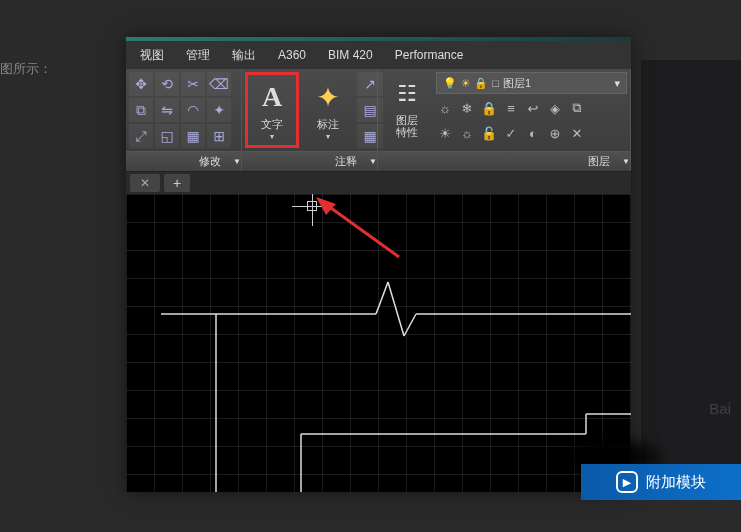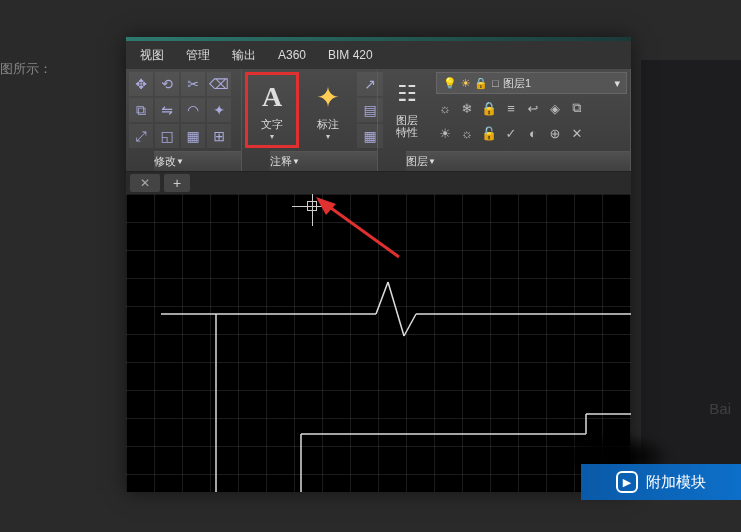--- a/index.html
+++ b/index.html
@@ -72,24 +72,23 @@
       padding: 3px;
       gap: 3px;
     }
     .panel-label {
       height: 20px;
       background: linear-gradient(#505050, #404040);
       color: #ddd;
       font-size: 11px;
       display: flex;
       align-items: center;
-      justify-content: flex-start;
-      gap: 0;
+      justify-content: flex-end;
+      gap: 12px;
       border-top: 1px solid #555;
-      margin-left: 28px;
     }
     .panel-label .arrow { font-size: 8px; }
     .icon-grid {
       display: grid;
       grid-template-columns: repeat(4, 24px);
       grid-template-rows: repeat(3, 24px);
       gap: 2px;
     }
     .small-icon {
       width: 24px;
@@ -288,20 +287,21 @@
 
 <div class="cad-window">
   <div class="titlebar"></div>
 
   <div class="menubar">
     <div class="menu-item">视图</div>
     <div class="menu-item">管理</div>
     <div class="menu-item">输出</div>
     <div class="menu-item">A360</div>
     <div class="menu-item">BIM 420</div>
+    <div class="menu-item">Performance</div>
   </div>
 
   <div class="ribbon">
 
     <div class="panel" style="width:116px">
       <div class="panel-body">
         <div class="icon-grid">
           <div class="small-icon">✥</div>
           <div class="small-icon">⟲</div>
           <div class="small-icon">✂</div>

